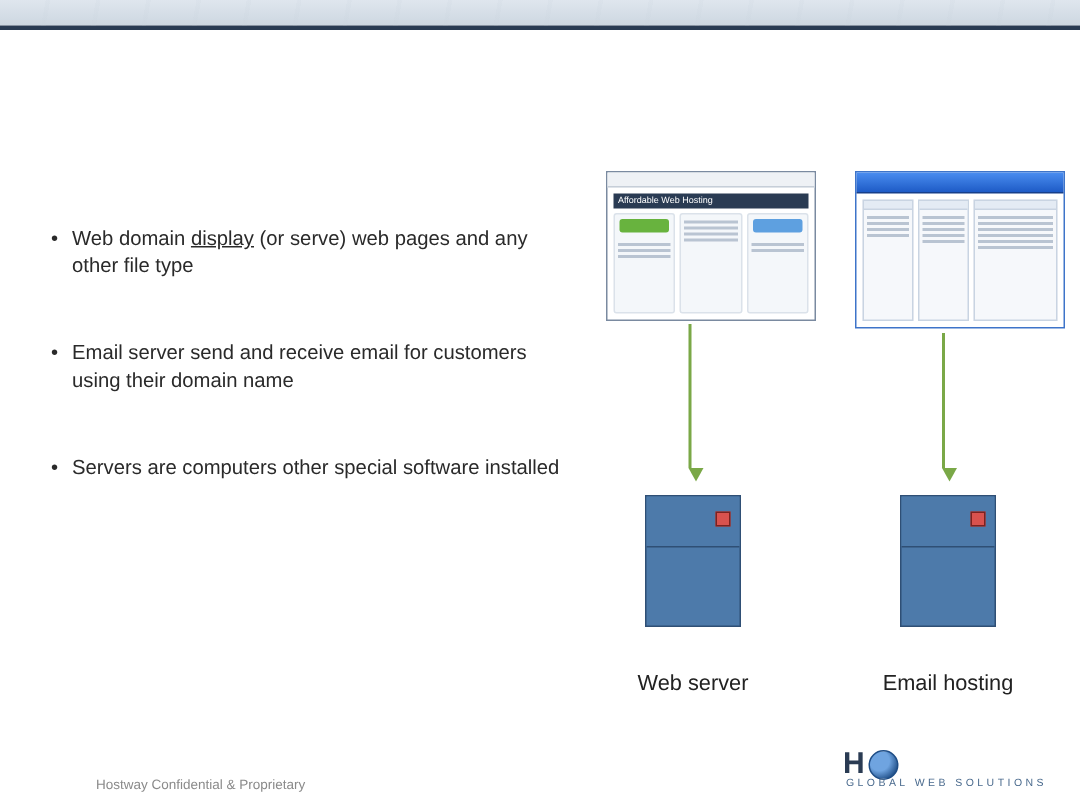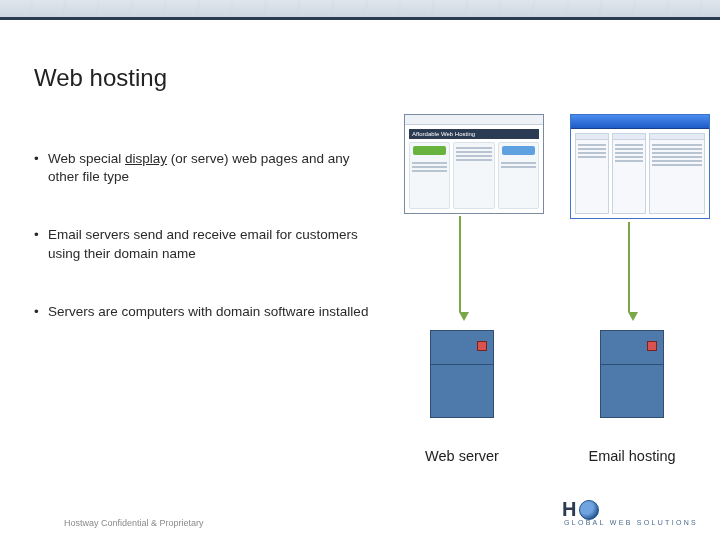--- a/index.html
+++ b/index.html
@@ -48,36 +48,35 @@
   .brand .logo .globe { width:20px; height:20px; border-radius:50%; background:radial-gradient(circle at 35% 35%, #6fa4e0 0 40%, #1e4d86 80%); display:inline-block; border:1px solid #1e4d86;}
   .brand .sub { font-size:7px; color:#4b6b8e; letter-spacing:2.3px; margin-top:-2px; padding-left:2px;}
 </style>
 </head>
 <body>
 
 <div class="topbar"></div>
 
 <div class="slide">
 
-  <h1 class="title">Web hosting</h1>
 
   <ul class="bullets">
     <li>
       <span class="dot">•</span>
       <span>
-        <span>Web special </span><span class="underline">display</span><span> (or serve) web pages and any other file type</span>
+        <span>Web domain </span><span class="underline">display</span><span> (or serve) web pages and any other file type</span>
       </span>
     </li>
     <li>
       <span class="dot">•</span>
-      <span>Email servers send and receive email for customers using their domain name</span>
+      <span>Email server send and receive email for customers using their domain name</span>
     </li>
     <li>
       <span class="dot">•</span>
-      <span>Servers are computers with domain software installed</span>
+      <span>Servers are computers other special software installed</span>
     </li>
   </ul>
 
   <div class="thumb left">
     <div class="chrome"></div>
     <div class="body">
       <div class="hosting-banner">Affordable Web Hosting</div>
       <div class="sitecols">
         <div class="sitecol">
             <div class="pill"></div>

